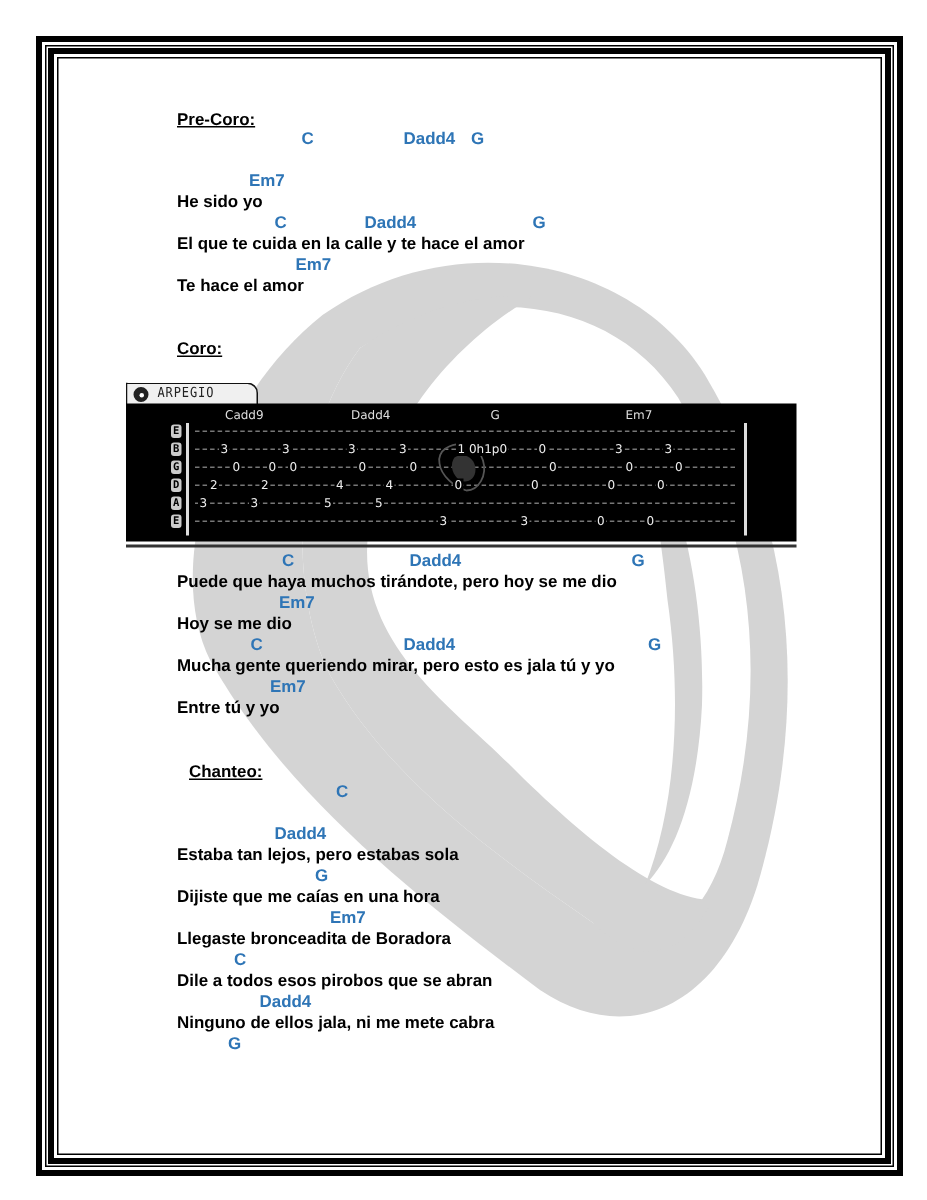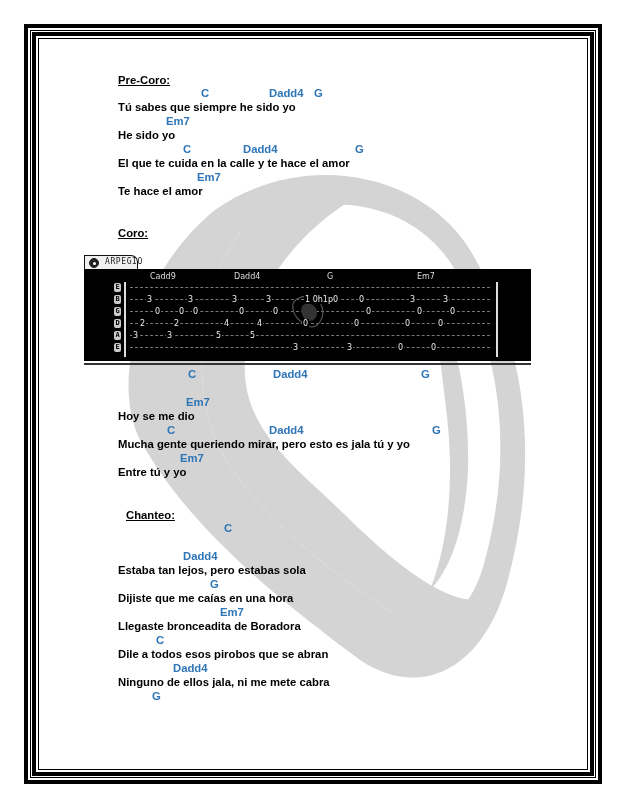--- a/index.html
+++ b/index.html
@@ -12,21 +12,21 @@
   .frame-inner { position: absolute; left: 32px; top: 32px; width: 562px; height: 744px;
                  border: 4px solid #000; box-sizing: border-box; }
   .frame-inner2 { position: absolute; left: 38px; top: 38px; width: 550px; height: 732px;
                   border: 1px solid #000; box-sizing: border-box; }
   .watermark { position: absolute; left: 0; top: 0; width: 618px; height: 800px; pointer-events: none; }
   .content { position: absolute; left: 0; top: 0; width: 618px; height: 800px; }
   .line { position: absolute; left: 0; white-space: pre; font-size: 11.3px; font-weight: bold; line-height: 14px; padding-left: 33px; }
   .lyric { color: #000; }
   .chord { color: #2E75B6; }
   .heading { color: #000; text-decoration: underline; }
-  .tab-tab { position: absolute; left: 84px; top: 255px; width: 54px; height: 15px;
+  .tab-tab { position: absolute; left: 84px; top: 255px; width: 88px; height: 15px;
              background: #f0f0f0; border: 1.5px solid #111; border-bottom: none;
              border-radius: 0 7px 0 0; box-sizing: border-box; }
   .tab-tab .icon { position: absolute; left: 4px; top: 2px; width: 8px; height: 8px; border-radius: 50%;
                    background: #222; border: 1px solid #222; }
   .tab-tab .icon::after { content: ""; position: absolute; left: 3px; top: 3px; width: 3px; height: 3px; background: #fff; border-radius: 50%; }
   .tab-tab .lbl { position: absolute; left: 20px; top: 1px; font-family: "DejaVu Sans Mono", monospace;
                   font-size: 8px; color: #222; letter-spacing: 0.6px; transform: scaleY(1.15); }
   .tab-box { position: absolute; left: 84px; top: 269px; width: 447px; height: 92px; background: #000; }
   .tab-underline { position: absolute; left: 84px; top: 363px; width: 447px; height: 1.5px; background: #333; }
   .tab-chord { position: absolute; top: 3px; color: #ddd; font-family: "DejaVu Sans", sans-serif; font-size: 8px; }
@@ -54,21 +54,20 @@
   <path d="M430,285 C455,330 470,400 468,470 C465,530 450,570 430,590 C450,540 455,470 445,400 C440,350 432,310 430,285 Z" fill="#d4d4d4"></path>
 </svg>
 
 <div class="content">
 
   <div class="line heading" style="left:85px; top:73px;">Pre-Coro:</div>
 
   <div class="line chord" style="left:168px; top:86px;">C</div>
   <div class="line chord" style="left:236px; top:86px;">Dadd4</div>
   <div class="line chord" style="left:281px; top:86px;">G</div>
-  <div class="line lyric" style="left:85px; top:100px;">Tú sabes que siempre he sido yo</div>
 
   <div class="line chord" style="left:133px; top:114px;">Em7</div>
   <div class="line lyric" style="left:85px; top:128px;">He sido yo</div>
 
   <div class="line chord" style="left:150px; top:142px;">C</div>
   <div class="line chord" style="left:210px; top:142px;">Dadd4</div>
   <div class="line chord" style="left:322px; top:142px;">G</div>
   <div class="line lyric" style="left:85px; top:156px;">El que te cuida en la calle y te hace el amor</div>
 
   <div class="line chord" style="left:164px; top:170px;">Em7</div>
@@ -142,20 +141,21 @@
         <span class="fret" style="left: 262px; top: 74px;">3</span>
         <span class="fret" style="left: 313px; top: 74px;">0</span>
         <span class="fret" style="left: 346px; top: 74px;">0</span>
       </div>
   </div>
   <div class="tab-underline"></div>
 
   <div class="line chord" style="left:155px; top:367px;">C</div>
   <div class="line chord" style="left:240px; top:367px;">Dadd4</div>
   <div class="line chord" style="left:388px; top:367px;">G</div>
+  <div class="line lyric" style="left:85px; top:381px;">Puede que haya muchos tirándote, pero hoy se me dio</div>
 
   <div class="line chord" style="left:153px; top:395px;">Em7</div>
   <div class="line lyric" style="left:85px; top:409px;">Hoy se me dio</div>
 
   <div class="line chord" style="left:134px; top:423px;">C</div>
   <div class="line chord" style="left:236px; top:423px;">Dadd4</div>
   <div class="line chord" style="left:399px; top:423px;">G</div>
   <div class="line lyric" style="left:85px; top:437px;">Mucha gente queriendo mirar, pero esto es jala tú y yo</div>
 
   <div class="line chord" style="left:147px; top:451px;">Em7</div>

